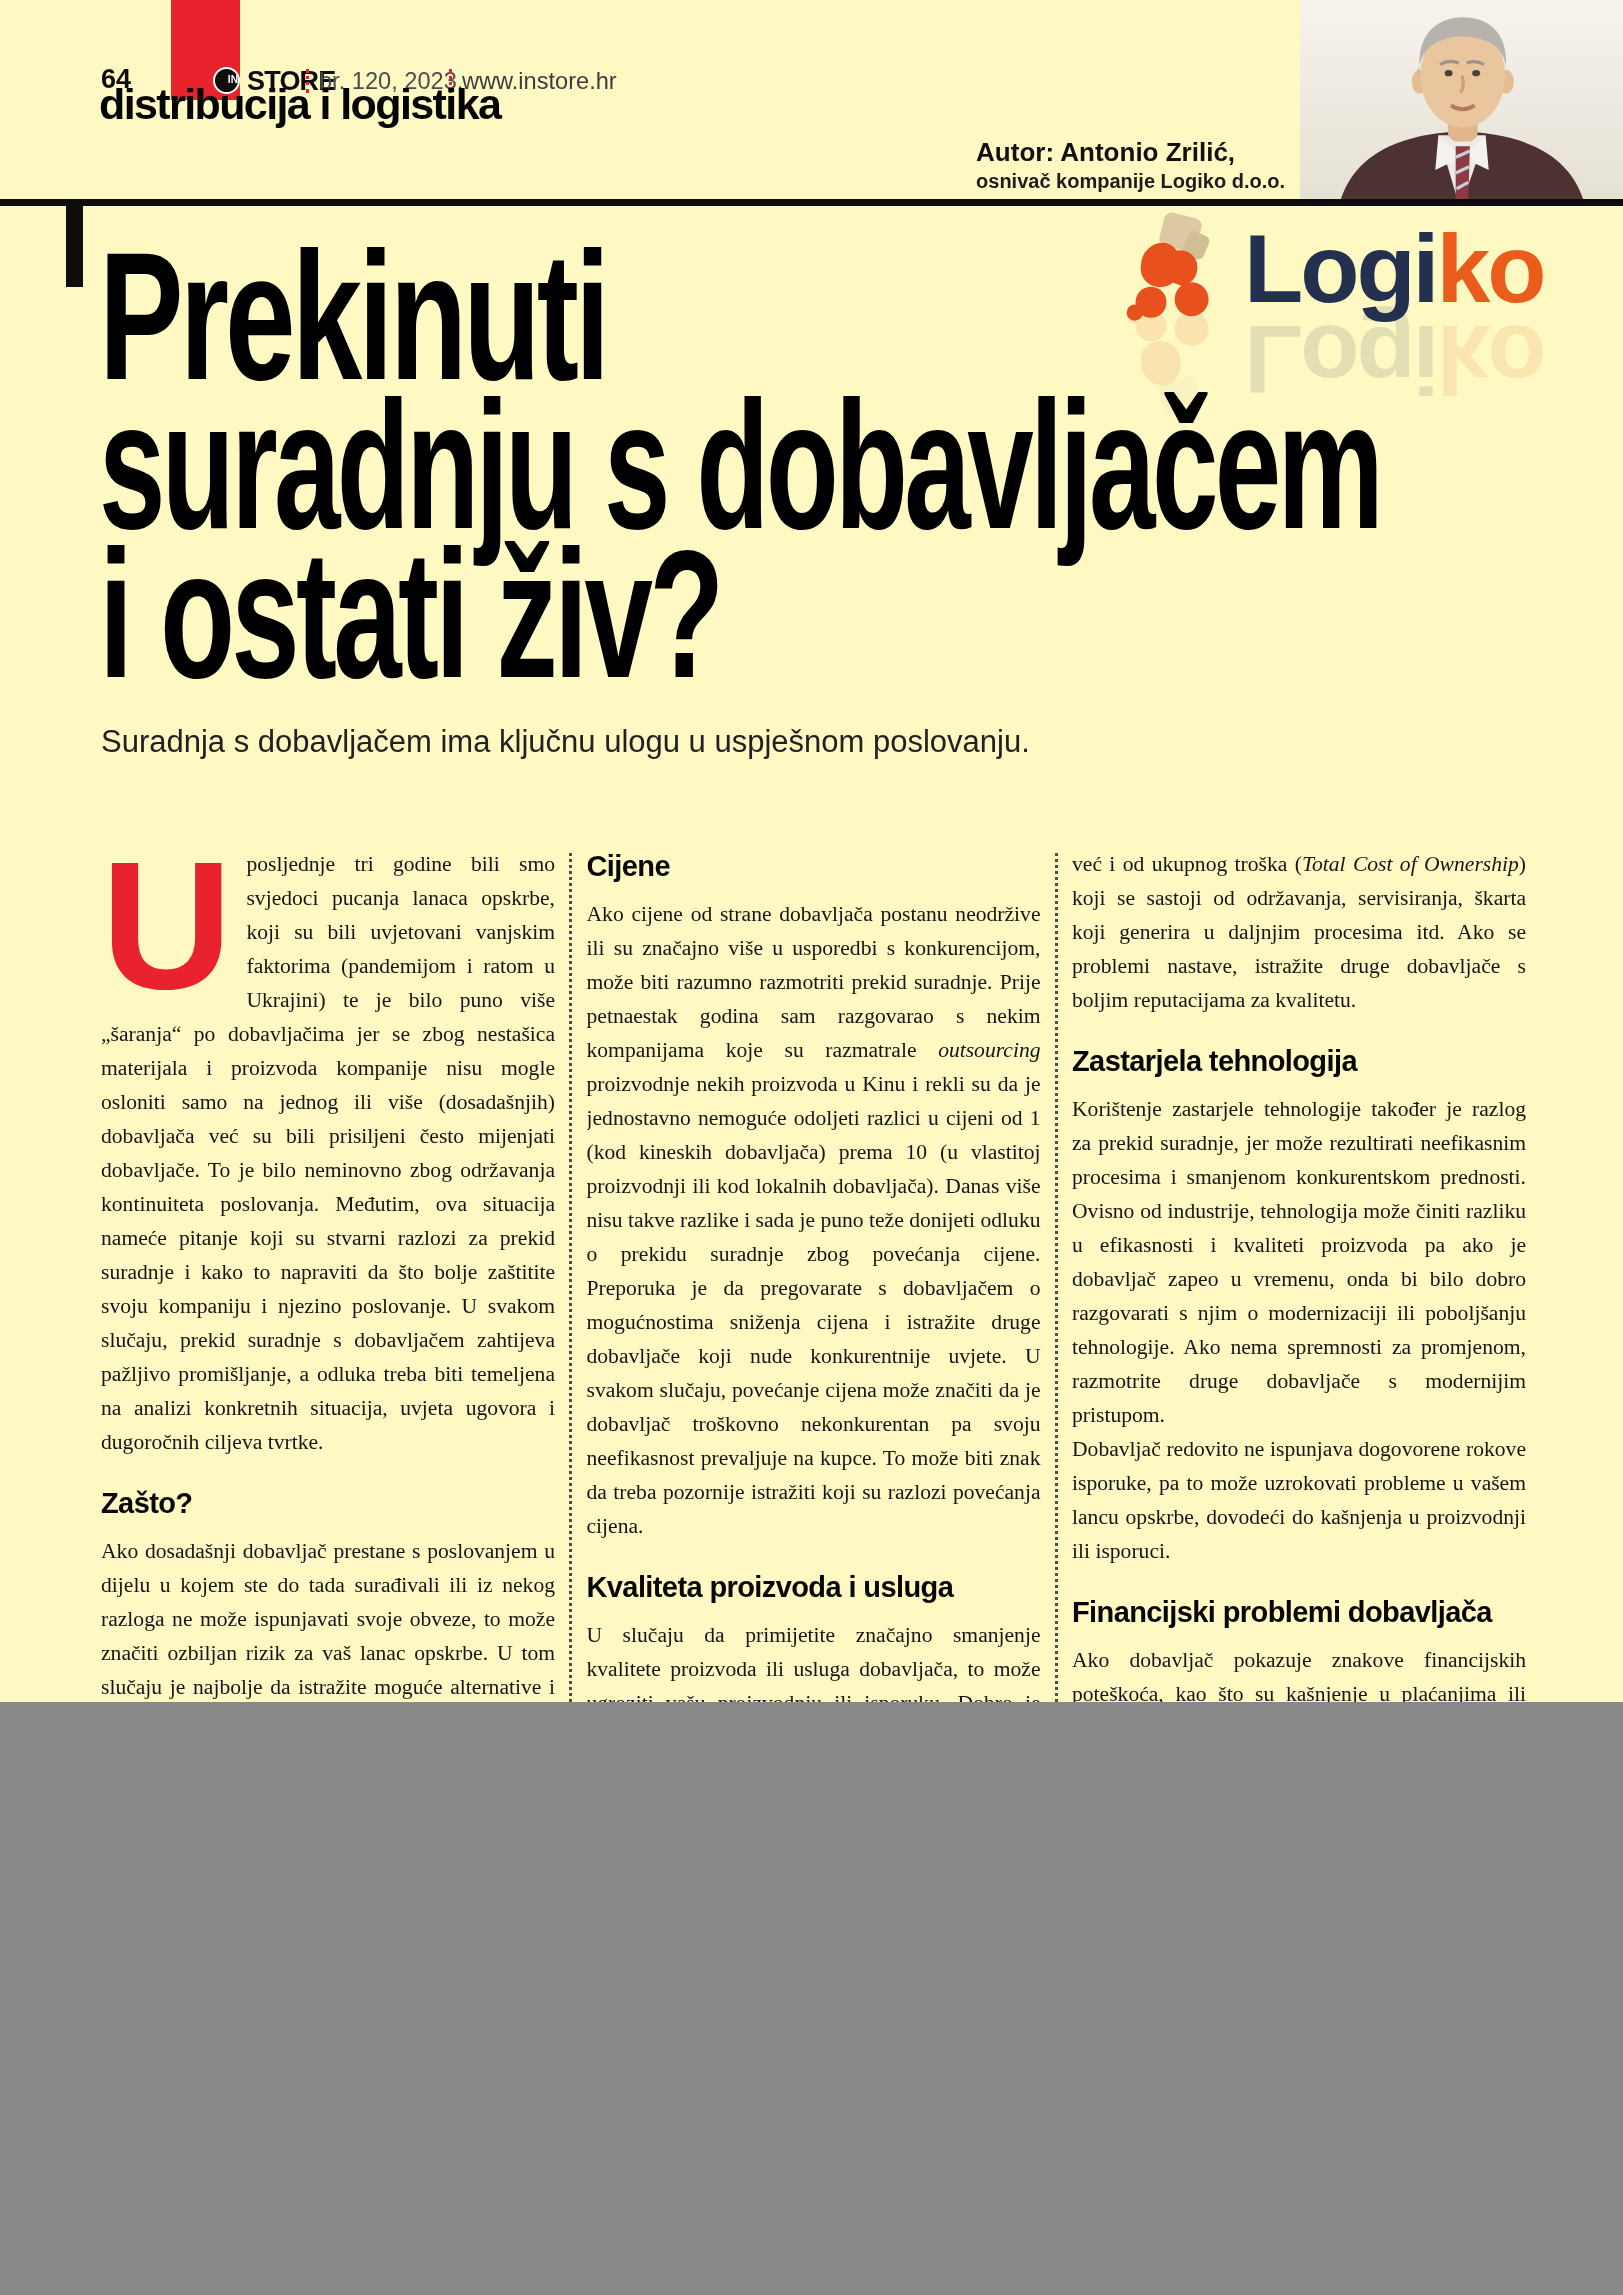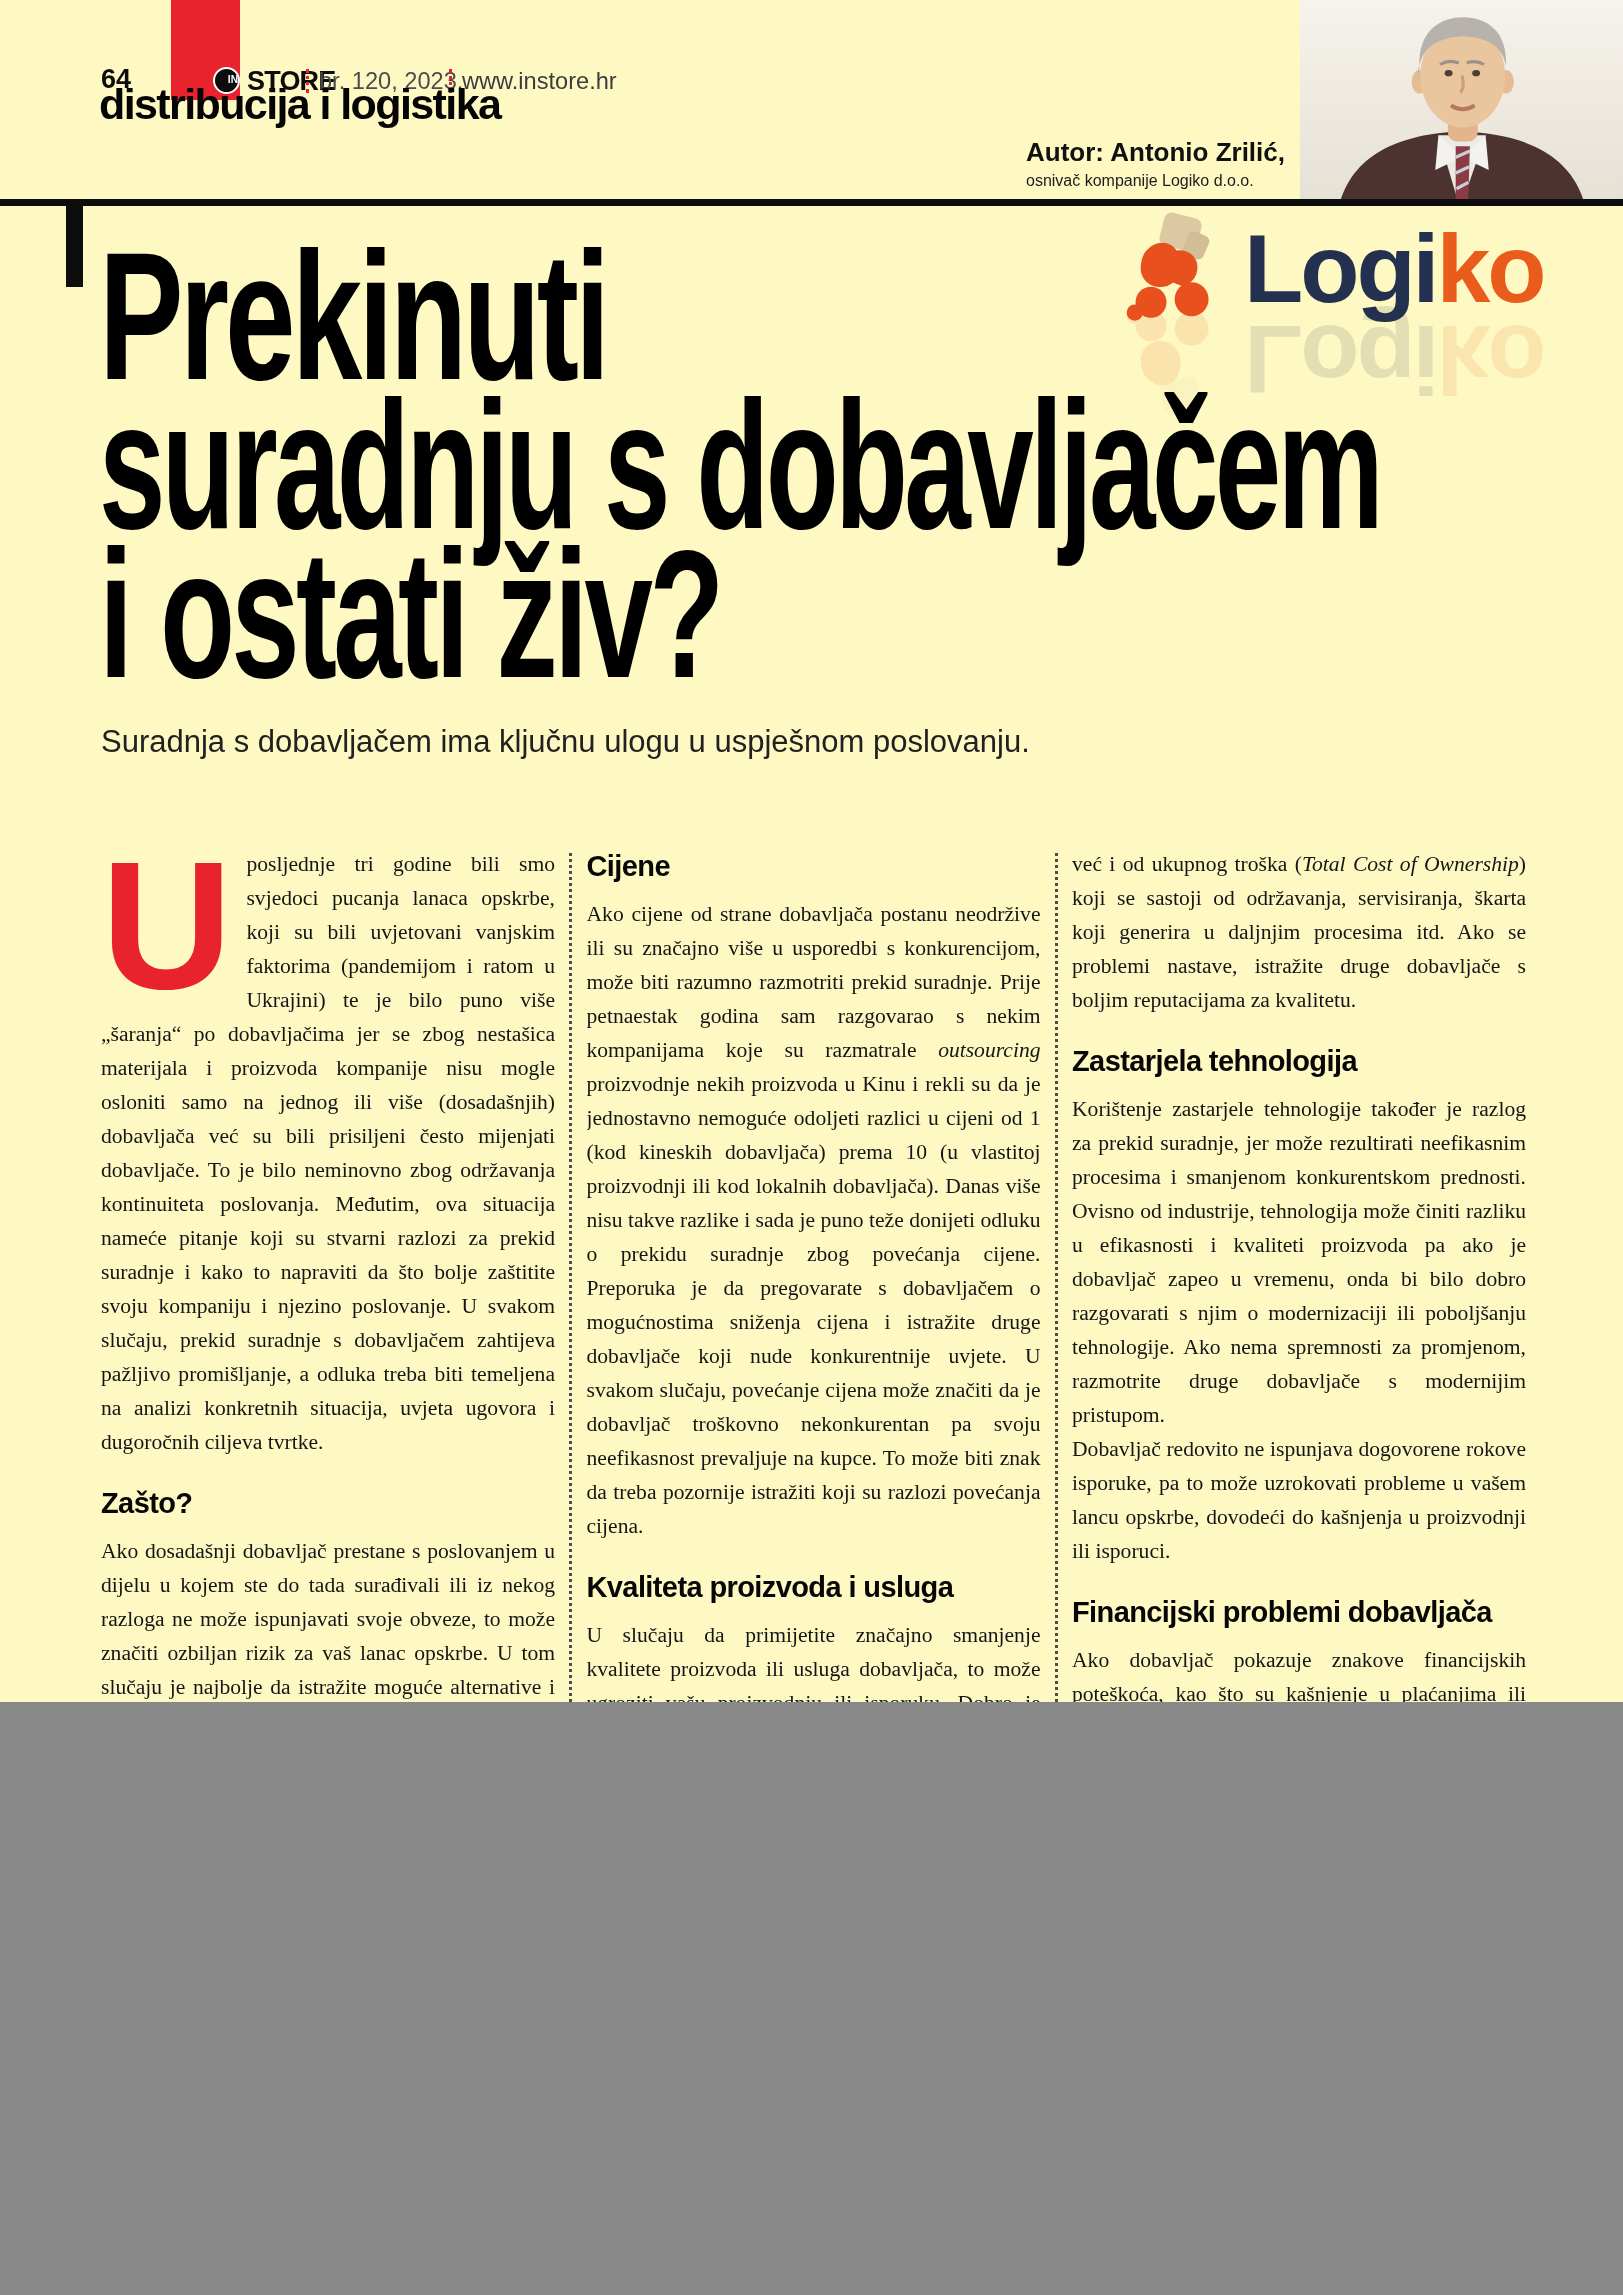--- a/index.html
+++ b/index.html
@@ -17,21 +17,21 @@
   }
   .store-word{position:absolute;left:247px;top:66px;font:700 27px "Liberation Sans",sans-serif;letter-spacing:-0.8px;color:#0c0c0c;}
   .hdr-sep{position:absolute;top:69px;height:23.6px;width:0;border-left:3.1px dotted #e8232e;}
   .hdr-sep.s1{left:306px;}
   .hdr-sep.s2{left:449px;}
   .issue{position:absolute;left:319px;top:68px;font:400 23.6px "Liberation Sans",sans-serif;color:#4c4c4e;}
   .website{position:absolute;left:462px;top:68px;font:400 23.6px "Liberation Sans",sans-serif;color:#3d3d3f;}
   .section-title{position:absolute;left:99px;top:80px;font:800 43px "Liberation Sans",sans-serif;letter-spacing:-1.6px;color:#050505;}
   .author-block{position:absolute;right:338px;top:137px;text-align:left;font-family:"Liberation Sans",sans-serif;color:#111;}
   .author-name{font-weight:700;font-size:26px;line-height:30px;}
-  .author-role{font-weight:400;font-size:16px;line-height:28px;color:#1c1c1c;}
+  .author-role{font-weight:700;font-size:20px;line-height:28px;color:#1c1c1c;}
   .photo{position:absolute;left:1300px;top:0;width:324px;height:199px;}
   .rule{position:absolute;left:0;top:199px;width:1623px;height:7px;background:#0d0d0d;}
   .tick{position:absolute;left:66px;top:206px;width:16.5px;height:81px;background:#0d0d0d;}
   
   .logiko{position:absolute;left:1123px;top:210px;width:471px;}
   .logiko-row{display:flex;align-items:center;}
   .logiko-text{font-family:"Liberation Sans",sans-serif;font-weight:700;font-size:97px;letter-spacing:-3.1px;line-height:118px;margin-left:3.1px;white-space:nowrap;}
   .logi{color:#23304f;}
   .ko{color:#ea5c1b;}
   .logiko-reflection{transform:scaleY(-1);opacity:0.12;margin-top:-28px;pointer-events:none;}

